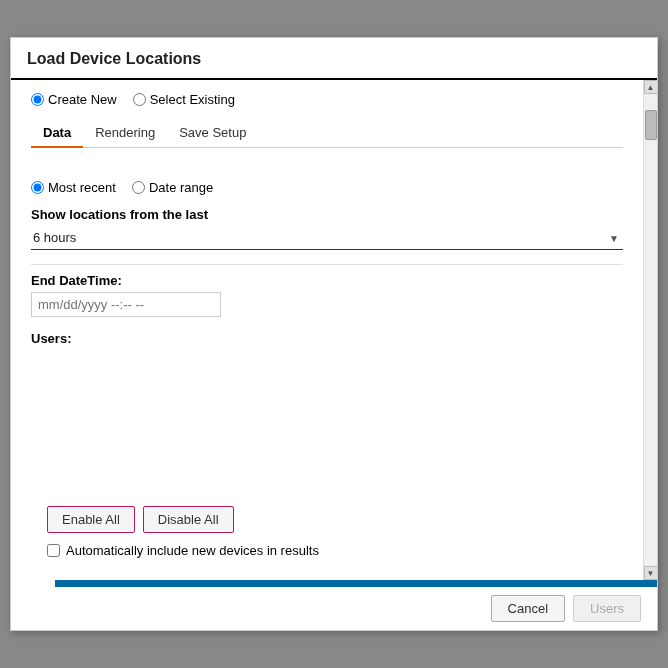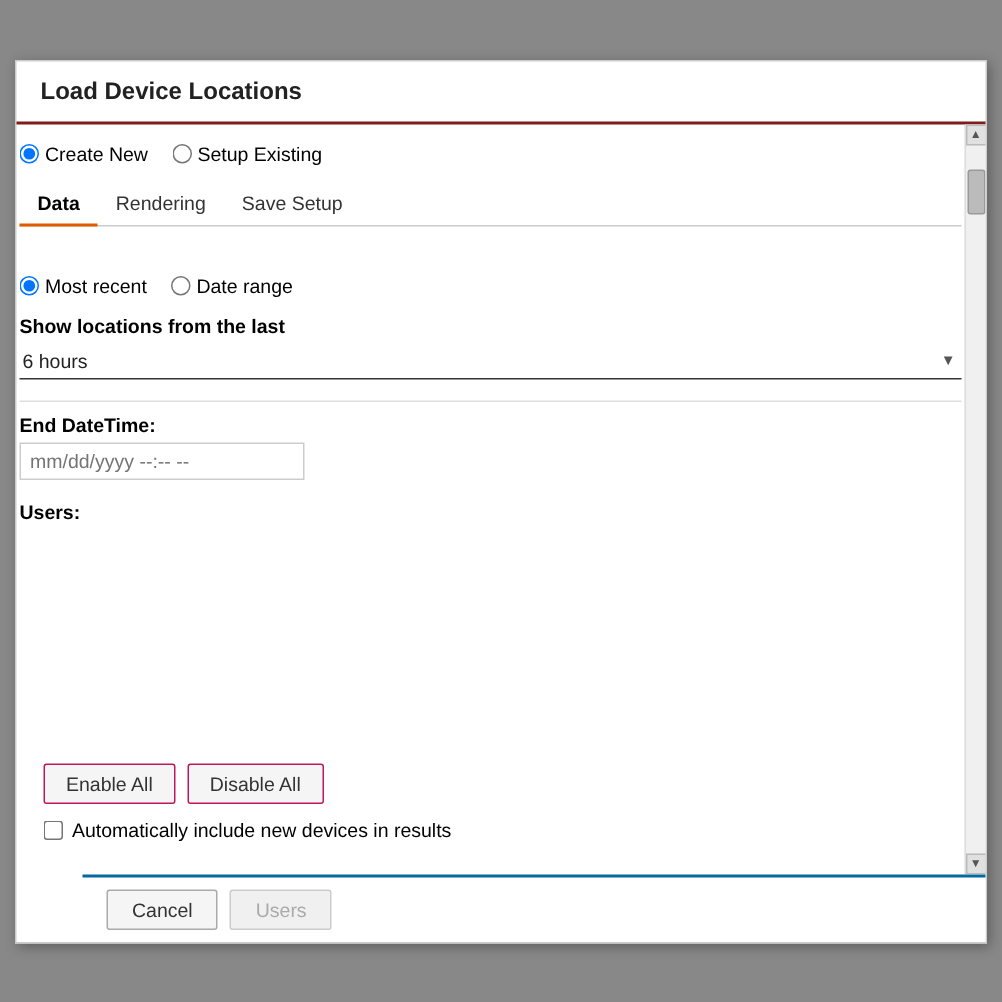--- a/index.html
+++ b/index.html
@@ -27,32 +27,32 @@
       display: flex;
       flex-direction: column;
       max-height: 660px;
     }
 
     .dialog-title {
       padding: 12px 16px 10px;
       font-size: 16px;
       font-weight: bold;
       color: #222;
-      border-bottom: 2px solid #7f1d1d;
+      border-bottom: 2px solid #000000;
     }
 
     .dialog-body {
       display: flex;
       flex: 1;
       overflow: hidden;
     }
 
     .dialog-content {
       flex: 1;
-      padding: 12px 2px;
+      padding: 12px 20px;
       overflow-y: auto;
     }
 
     .scrollbar {
       width: 14px;
       background: #f0f0f0;
       border-left: 1px solid #ddd;
       display: flex;
       flex-direction: column;
       align-items: center;
@@ -209,23 +209,24 @@
       margin-bottom: 0;
     }
 
     .checkbox-row input[type="checkbox"] {
       margin: 0;
       cursor: pointer;
     }
 
     .dialog-footer {
       display: flex;
+      justify-content: flex-end;
       padding: 8px 16px;
       gap: 8px;
-      border-top: 2px solid #0369a1;
+      border-top: 7px solid #0369a1;
       background: #fff;
       margin-left: 44px;
     }
 
     .btn-cancel {
       padding: 5px 16px;
       border: 1px solid #aaa;
       background: #f5f5f5;
       cursor: pointer;
       font-size: 13px;
@@ -266,21 +267,21 @@
   <div class="dialog-body">
     <div class="dialog-content">
 
       <div class="radio-group">
         <label class="radio-item">
           <input type="radio" name="source" value="create_new" checked="" style="">
           <span>Create New</span>
         </label>
         <label class="radio-item">
           <input type="radio" name="source" value="select_existing" style="">
-          <span>Setup Existing</span>
+          <span>Select Existing</span>
         </label>
       </div>
 
       <div class="tabs">
         <div class="tab active">Data</div>
         <div class="tab">Rendering</div>
         <div class="tab">Save Setup</div>
       </div>
 
       <div class="radio-group">

